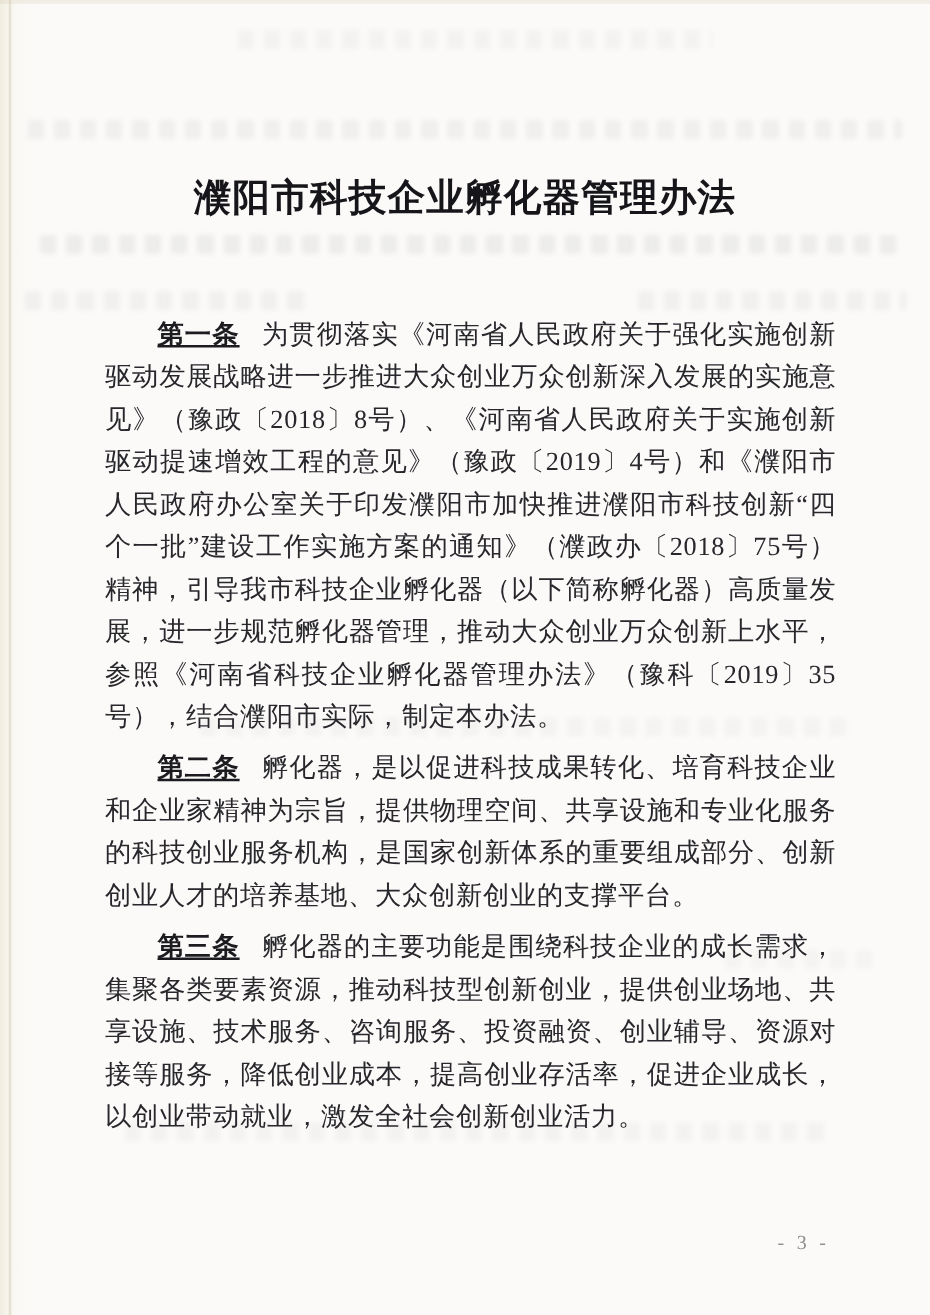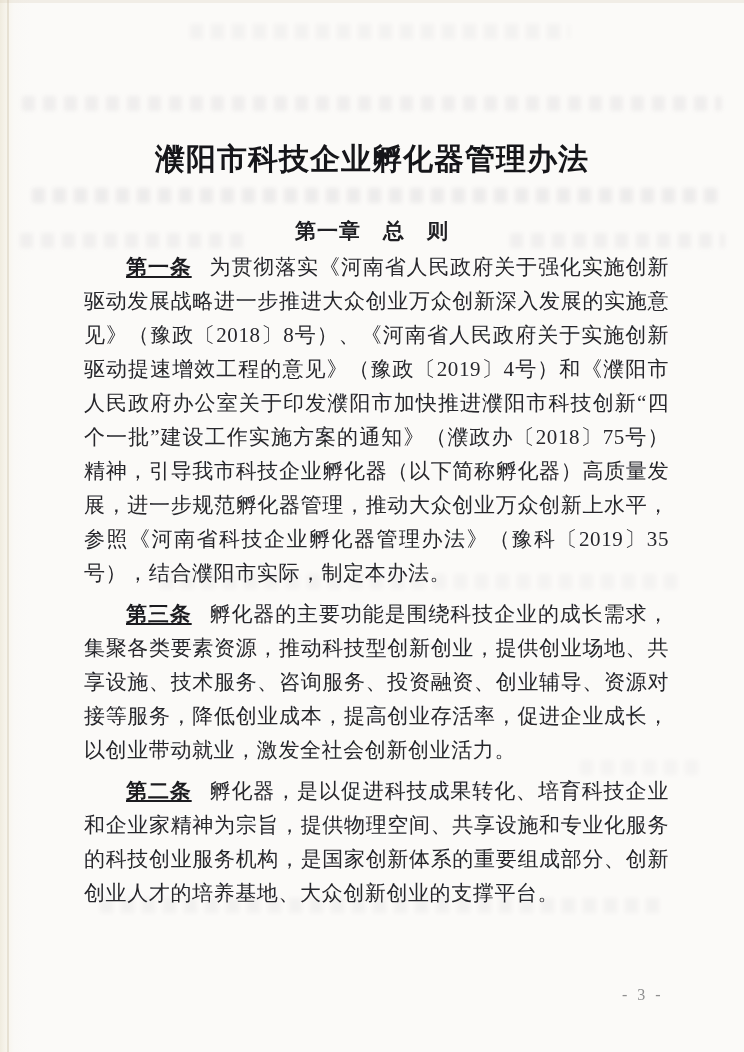--- a/index.html
+++ b/index.html
@@ -107,23 +107,22 @@
   <div class="bleed" style="top:96px; left:22px; width:700px; opacity:0.65;"></div>
   <div class="bleed" style="top:188px; left:32px; width:686px; opacity:0.8;"></div>
   <div class="bleed" style="top:233px; left:20px; width:230px; opacity:0.6;"></div>
   <div class="bleed" style="top:233px; left:510px; width:215px; opacity:0.6;"></div>
   <div class="bleed" style="top:574px; left:160px; width:520px; opacity:0.4;"></div>
   <div class="bleed" style="top:760px; left:580px; width:120px; opacity:0.35;"></div>
   <div class="bleed" style="top:898px; left:100px; width:560px; opacity:0.45;"></div>
 
   <h1 class="doc-title">濮阳市科技企业孵化器管理办法</h1>
 
-  <h2 class="chapter-heading">第一章　总　则</h2>
 
   <div class="body-text">
     <p><span class="article-label">第一条</span><span>为贯彻落实《河南省人民政府关于强化实施创新驱动发展战略进一步推进大众创业万众创新深入发展的实施意见》（豫政〔2018〕8号）、《河南省人民政府关于实施创新驱动提速增效工程的意见》（豫政〔2019〕4号）和《濮阳市人民政府办公室关于印发濮阳市加快推进濮阳市科技创新“四个一批”建设工作实施方案的通知》（濮政办〔2018〕75号）精神，引导我市科技企业孵化器（以下简称孵化器）高质量发展，进一步规范孵化器管理，推动大众创业万众创新上水平，参照《河南省科技企业孵化器管理办法》（豫科〔2019〕35号），结合濮阳市实际，制定本办法。</span></p>
+    <p><span class="article-label">第二条</span><span>孵化器，是以促进科技成果转化、培育科技企业和企业家精神为宗旨，提供物理空间、共享设施和专业化服务的科技创业服务机构，是国家创新体系的重要组成部分、创新创业人才的培养基地、大众创新创业的支撑平台。</span></p>
     <p><span class="article-label">第三条</span><span>孵化器的主要功能是围绕科技企业的成长需求，集聚各类要素资源，推动科技型创新创业，提供创业场地、共享设施、技术服务、咨询服务、投资融资、创业辅导、资源对接等服务，降低创业成本，提高创业存活率，促进企业成长，以创业带动就业，激发全社会创新创业活力。</span></p>
-    <p><span class="article-label">第二条</span><span>孵化器，是以促进科技成果转化、培育科技企业和企业家精神为宗旨，提供物理空间、共享设施和专业化服务的科技创业服务机构，是国家创新体系的重要组成部分、创新创业人才的培养基地、大众创新创业的支撑平台。</span></p>
   </div>
 
   <div class="page-number">- 3 -</div>
 
 </div>
 
 </body></html>

